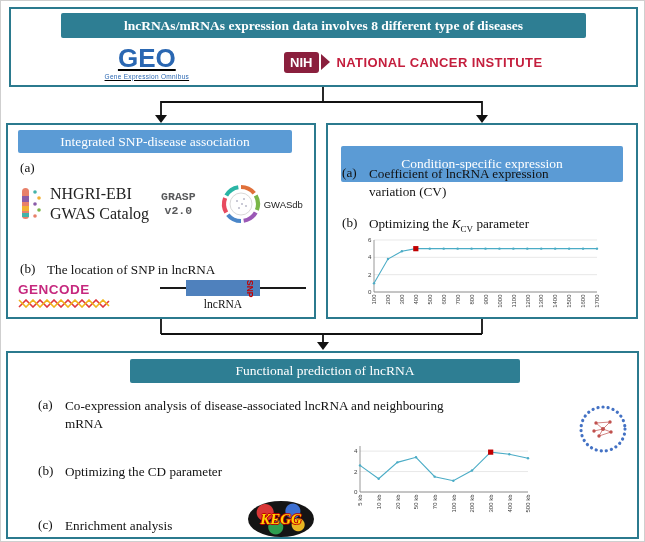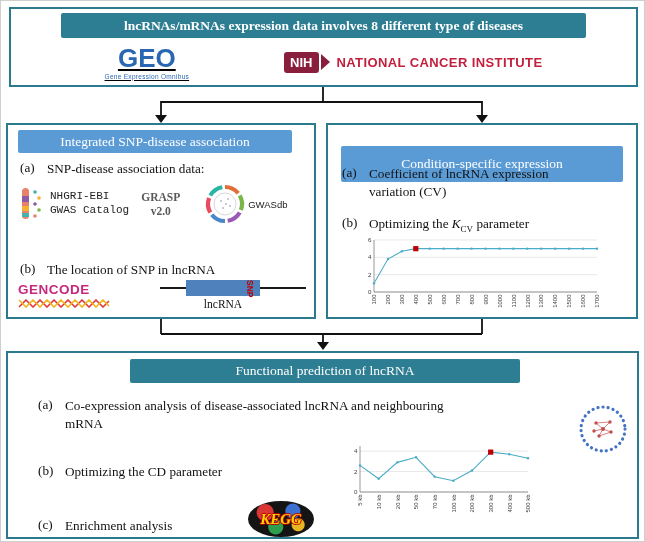--- a/index.html
+++ b/index.html
@@ -25,22 +25,22 @@
   .nih{display:flex;align-items:center;font-family:"Liberation Sans",sans-serif;}
   .nih-badge{background:#8a1f3d;color:#fff;font-weight:bold;font-size:13px;padding:4px 6px;border-radius:3px;line-height:1;}
   .nih-chevron{width:0;height:0;border-top:8px solid transparent;border-bottom:8px solid transparent;border-left:9px solid #8a1f3d;margin:0 7px 0 2px;}
   .nih-name{color:#c41e3d;font-weight:bold;font-size:13px;letter-spacing:.4px;}
 
   
   .left-box{left:5px;top:122px;width:310px;height:196px;}
   .left-hdr{left:10px;top:5px;width:274px;height:23px;}
   .li-a{left:12px;top:35px;width:292px;}
   .src-row{position:absolute;left:10px;top:56px;width:294px;display:flex;align-items:center;}
-  .src-txt{font-size:11px;color:#222;white-space:pre-line;line-height:1.25;margin:0 12px 0 6px;font-family:Liberation Mono, monospace;}
-  .grasp{font-size:11.5px;font-weight:bold;color:#58595b;white-space:pre-line;text-align:center;line-height:1.25;margin-right:22px;font-family:Liberation Serif, serif;}
+  .src-txt{font-size:16px;color:#222;white-space:pre-line;line-height:1.25;margin:0 12px 0 6px;font-family:Liberation Serif, serif;}
+  .grasp{font-size:11.5px;font-weight:bold;color:#58595b;white-space:pre-line;text-align:center;line-height:1.25;margin-right:22px;font-family:Liberation Mono, monospace;}
   .gwasdb-wrap{display:flex;flex-direction:row;align-items:center;}
   .gwasdb-lbl{font-size:9.5px;color:#222;margin-top:1px;font-family:"Liberation Sans",sans-serif;}
   .li-b{left:12px;top:136px;width:292px;}
   .gencode{position:absolute;left:10px;top:158px;display:flex;flex-direction:column;align-items:flex-start;}
   .gencode-txt{font-family:"Liberation Sans",sans-serif;font-weight:bold;font-size:13.5px;color:#c6287e;letter-spacing:.5px;line-height:1;}
   .gencode svg{margin-top:2px;}
   .lnc-diagram{position:absolute;left:130px;top:152px;width:172px;height:40px;}
   .lnc-line{position:absolute;left:22px;right:4px;top:10px;border-top:2px solid #1a1a1a;}
   .lnc-bar{position:absolute;left:48px;top:3px;width:74px;height:16px;background:#4f81bd;}
   .snp-text{position:absolute;right:6px;top:0;height:16px;color:#c00000;font-size:8.5px;font-weight:bold;font-family:"Liberation Sans",sans-serif;writing-mode:vertical-rl;line-height:1;}
@@ -109,21 +109,20 @@
         <span class="nih-chevron"></span>
         <span class="nih-name">NATIONAL CANCER INSTITUTE</span>
       </div>
     </div>
   </div>
 
   <div class="box left-box">
     <div class="hdr blue left-hdr">Integrated SNP-disease association</div>
     <div class="item li-a">
       <span class="itm-lbl">(a)</span>
-      <span class="itm-txt">SNP-disease association data:</span>
     </div>
     <div class="src-row">
       <svg width="26" height="36" viewBox="0 0 26 36">
         <rect x="4" y="2" width="7" height="31" rx="3.5" fill="#e8806a"></rect>
         <rect x="4" y="10" width="7" height="6" fill="#8a5ca8"></rect>
         <rect x="4" y="20" width="7" height="5" fill="#f2b134"></rect>
         <rect x="4" y="27" width="7" height="4" fill="#44b3a9"></rect>
         <circle cx="17" cy="6" r="1.8" fill="#44b3a9"></circle>
         <circle cx="21" cy="12" r="1.8" fill="#f2b134"></circle>
         <circle cx="17" cy="18" r="1.8" fill="#8a5ca8"></circle>

